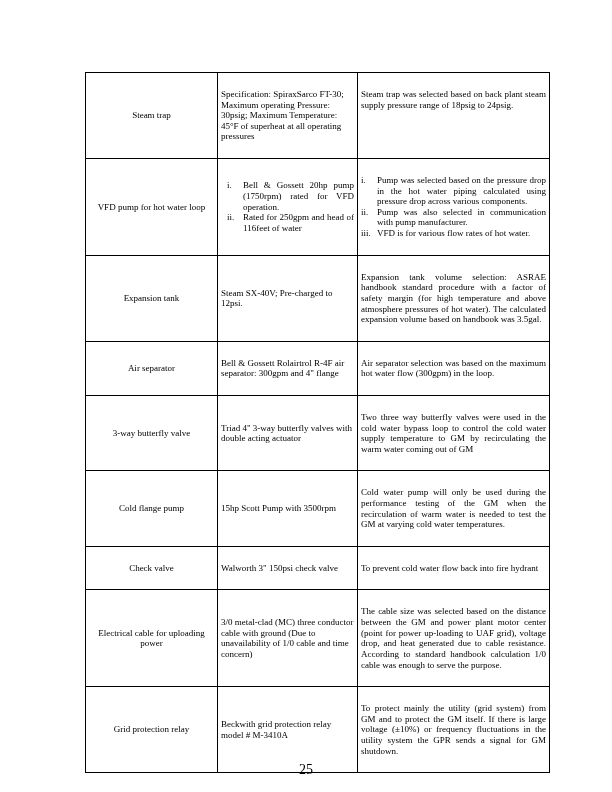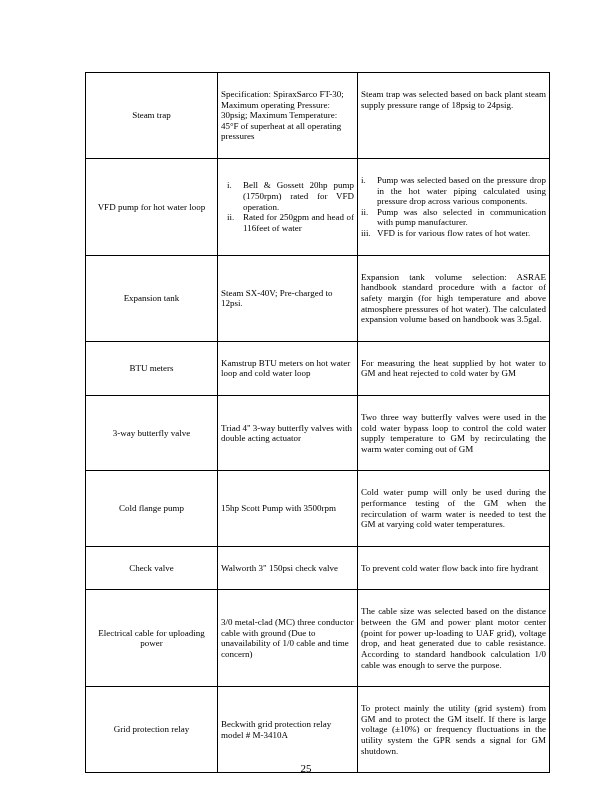--- a/index.html
+++ b/index.html
@@ -58,21 +58,21 @@
   .li .li-text {
     flex: 1 1 auto;
     text-align: justify;
   }
   .page-number {
     position: absolute;
     left: 0;
     right: 0;
     top: 762px;
     text-align: center;
-    font-size: 11px;
+    font-size: 14px;
   }
 </style>
 </head>
 <body>
 
 <div class="page">
 
   <table class="spec-table">
     <tbody>
 
@@ -109,27 +109,27 @@
           </div>
         </td>
       </tr>
 
       <tr>
         <td class="c1">Expansion tank</td>
         <td class="c2">Steam SX-40V; Pre-charged to 12psi.</td>
         <td class="c3">Expansion tank volume selection: ASRAE handbook standard procedure with a factor of safety margin (for high temperature and above atmosphere pressures of hot water). The calculated expansion volume based on handbook was 3.5gal.</td>
       </tr>
 
+      <tr>
+        <td class="c1">Air separator</td>
+        <td class="c2">Bell &amp; Gossett Rolairtrol R-4F air separator: 300gpm and 4" flange</td>
+        <td class="c3">Air separator selection was based on the maximum hot water flow (300gpm) in the loop.</td>
+      </tr>
 
 
-      <tr>
-        <td class="c1">BTU meters</td>
-        <td class="c2">Kamstrup BTU meters on hot water loop and cold water loop</td>
-        <td class="c3">For measuring the heat supplied by hot water to GM and heat rejected to cold water by GM</td>
-      </tr>
 
       <tr>
         <td class="c1">3-way butterfly valve</td>
         <td class="c2">Triad 4" 3-way butterfly valves with double acting actuator</td>
         <td class="c3">Two three way butterfly valves were used in the cold water bypass loop to control the cold water supply temperature to GM by recirculating the warm water coming out of GM</td>
       </tr>
 
       <tr>
         <td class="c1">Cold flange pump</td>
         <td class="c2">15hp Scott Pump with 3500rpm</td>

